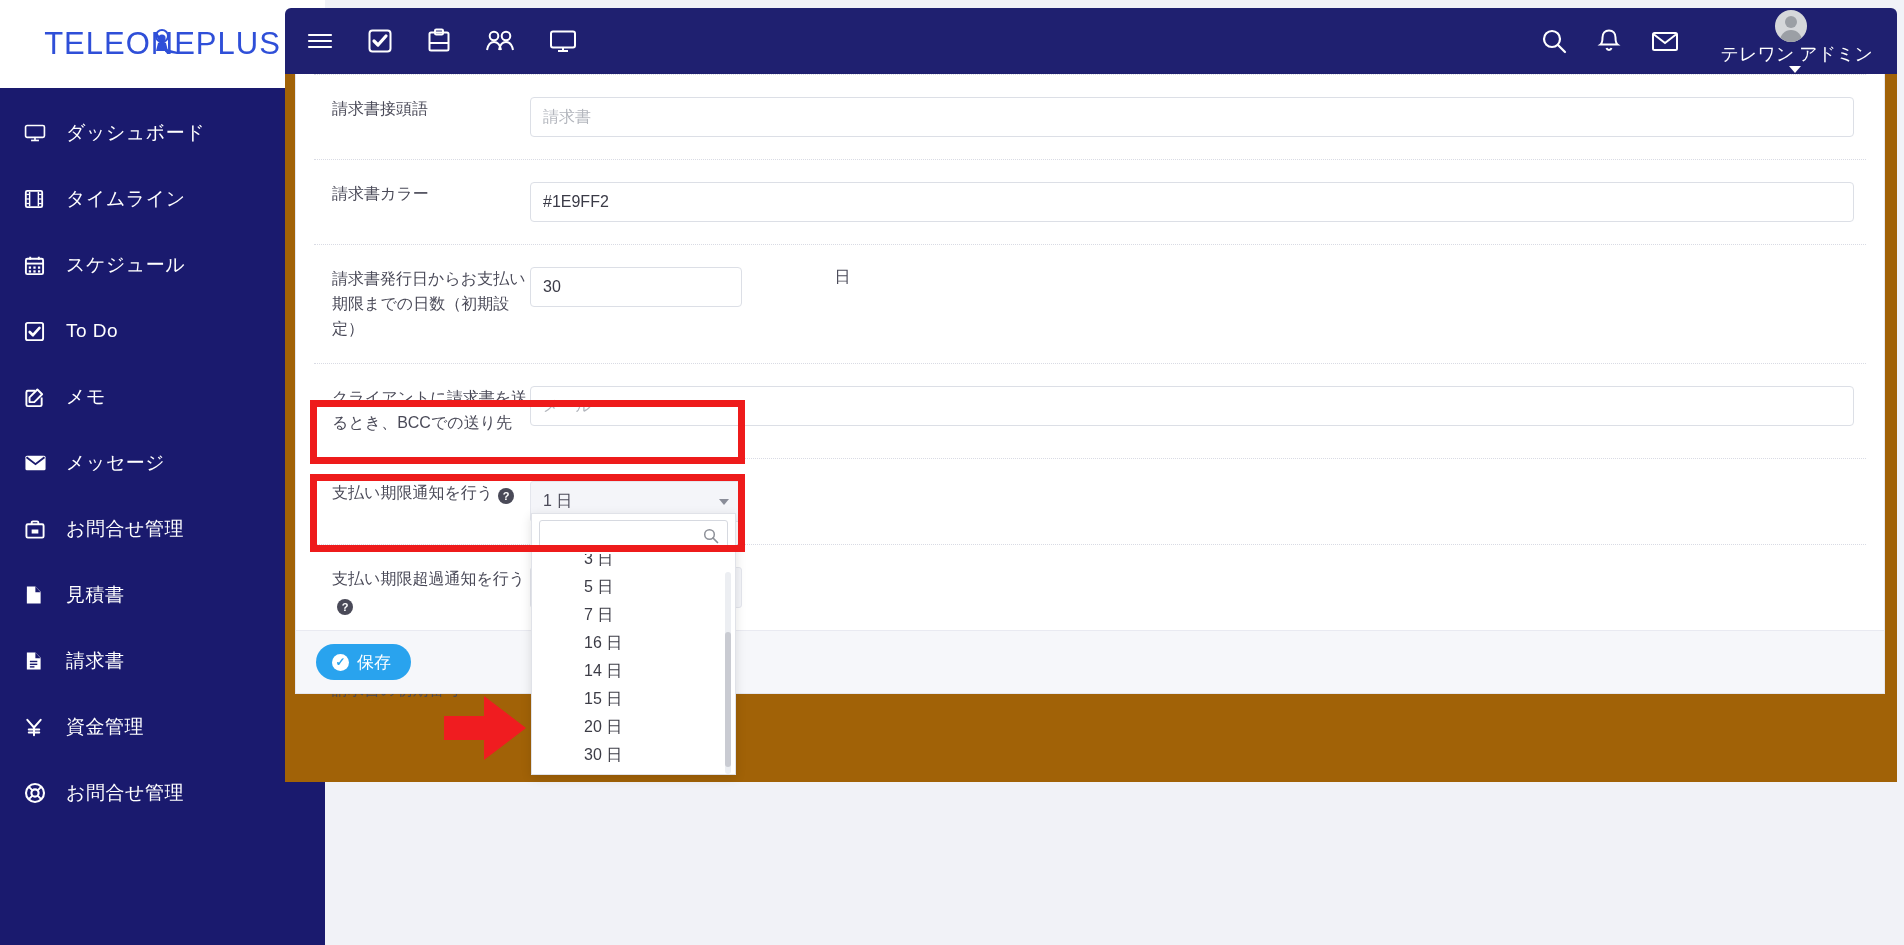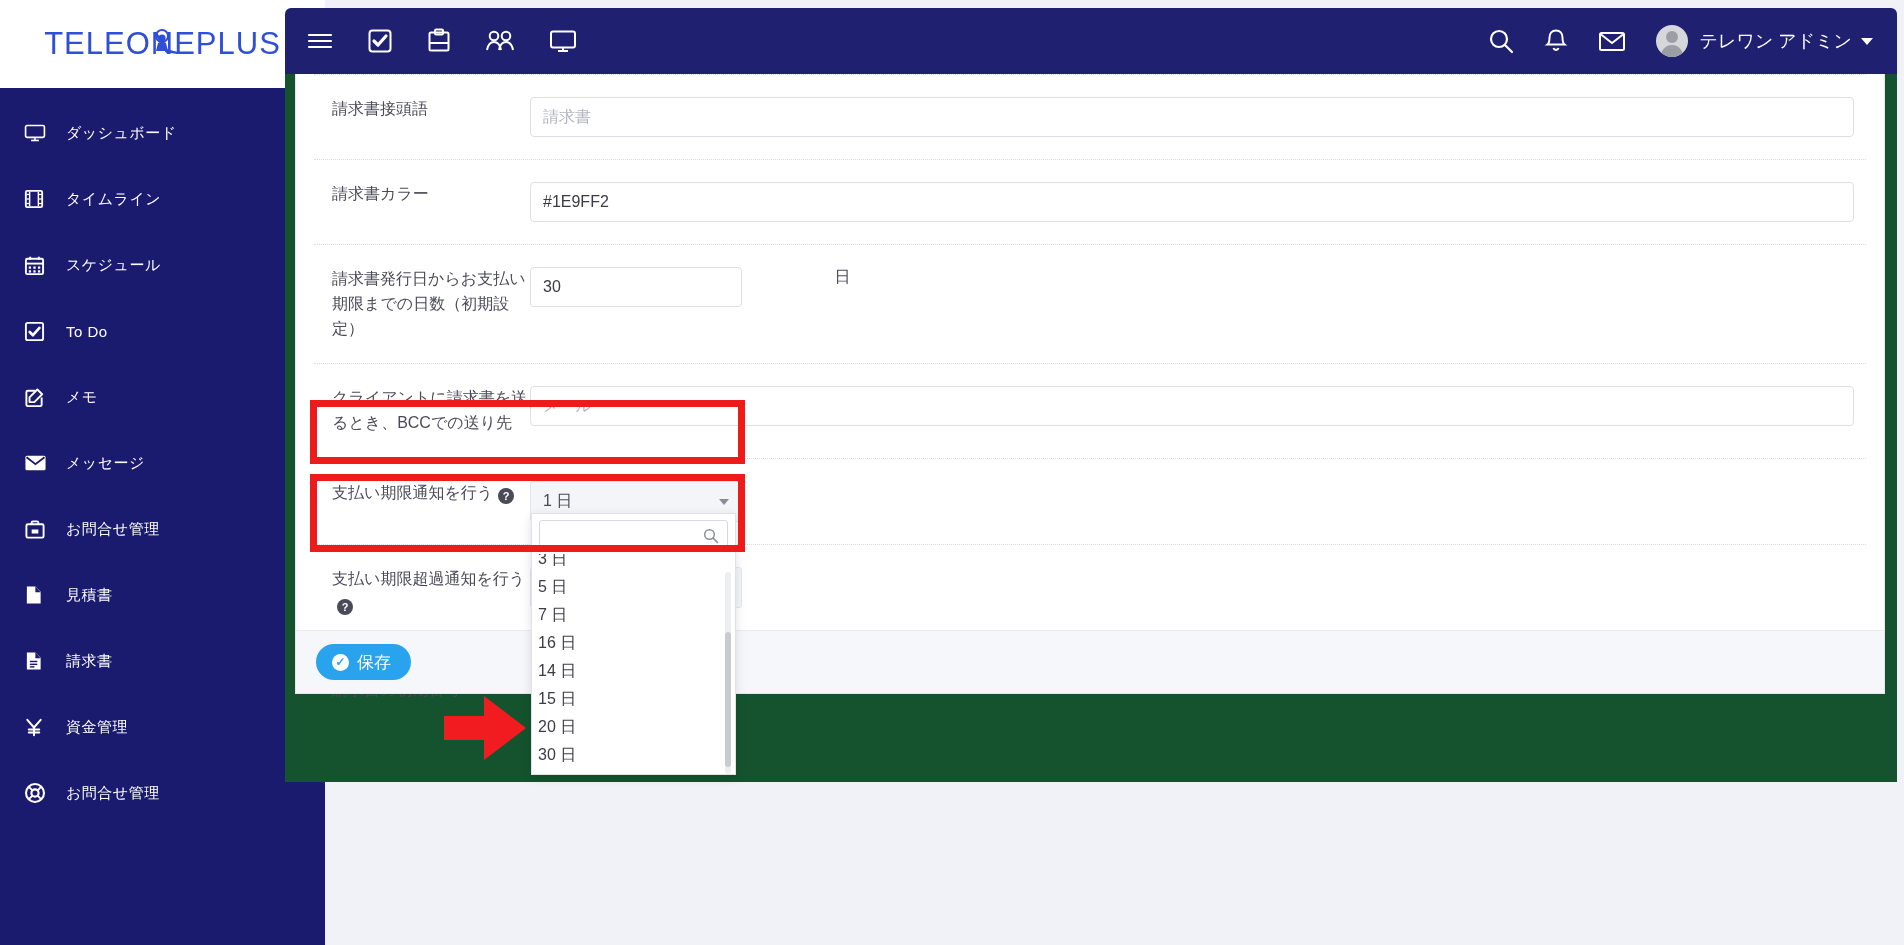--- a/index.html
+++ b/index.html
@@ -36,40 +36,40 @@
     height: 66px; padding-left: 24px; padding-right: 22px;
     color: #ffffff; cursor: pointer;
     position: relative;
   }
   .nav-item .ico {
     width: 32px; flex: 0 0 32px;
     display: flex; align-items: center; justify-content: flex-start;
     color: #ffffff;
   }
   .nav-item .label {
-    font-size: 15px; color: #ffffff; margin-left: 10px;
+    font-size: 19px; color: #ffffff; margin-left: 10px;
     white-space: nowrap; letter-spacing: .5px;
   }
   .nav-item .chev {
     margin-left: auto; font-size: 15px; color: #cdd0ee;
   }
   .nav-item svg { display: block; }
 
   
   .topbar {
     position: absolute; left: 285px; top: 8px;
     width: 1612px; height: 66px;
     background: #1f2070;
     border-radius: 6px 6px 0 0;
     display: flex; align-items: center;
     padding: 0 24px 0 22px;
   }
   .topbar-left { display: flex; align-items: center; gap: 34px; }
   .topbar-right { display: flex; align-items: center; gap: 30px; margin-left: auto; }
-  .tb-icon { color: #fff; display: flex; align-items: center; cursor: pointer; }
+  .tb-icon { color: #fff; display: flex; align-items: center; cursor: pointer; flex-direction: column; }
   .avatar {
     width: 32px; height: 32px; border-radius: 50%;
     background: #d5d7da; overflow: hidden; position: relative;
     flex: 0 0 32px;
   }
   .avatar .head {
     position: absolute; width: 12px; height: 12px; border-radius: 50%;
     background: #9b9fa5; left: 10px; top: 6px;
   }
   .avatar .body {
@@ -80,21 +80,21 @@
   .caret-down {
     width: 0; height: 0; margin-left: 9px;
     border-left: 6px solid transparent; border-right: 6px solid transparent;
     border-top: 7px solid #fff;
   }
 
   
   .content {
     position: absolute; left: 285px; top: 74px;
     width: 1612px; height: 708px;
-    background: #14532d;
+    background: #a16207;
   }
   .card {
     position: absolute; left: 10px; top: 0;
     width: 1590px; height: 610px;
     background: #ffffff;
     border: 1px solid #e6e7ee;
     border-top: none;
   }
   .form-rows { padding: 0 18px; }
   .row {
@@ -188,22 +188,22 @@
     position: absolute; right: 16px; top: 14px; color: #8d9098;
   }
   .dd-list {
     position: relative;
     height: 220px; overflow: hidden;
     padding-top: 0;
   }
   .dd-list-inner { position: absolute; left: 0; top: -9px; width: 100%; }
   .dd-opt {
     height: 28px; line-height: 28px;
-    padding-left: 6px; font-size: 16px; color: #3c3c46;
-    cursor: pointer; white-space: nowrap;
+    padding-left: 16px; font-size: 16px; color: #3c3c46;
+    cursor: pointer; white-space: nowrap; margin-left: 36px;
   }
   .dd-scrollbar {
     position: absolute; right: 4px; top: 18px;
     width: 6px; height: 202px; background: #eceef2; border-radius: 3px;
   }
   .dd-scrollthumb {
     position: absolute; left: 0; top: 60px;
     width: 6px; height: 135px; background: #c9cbd2; border-radius: 3px;
   }
 

